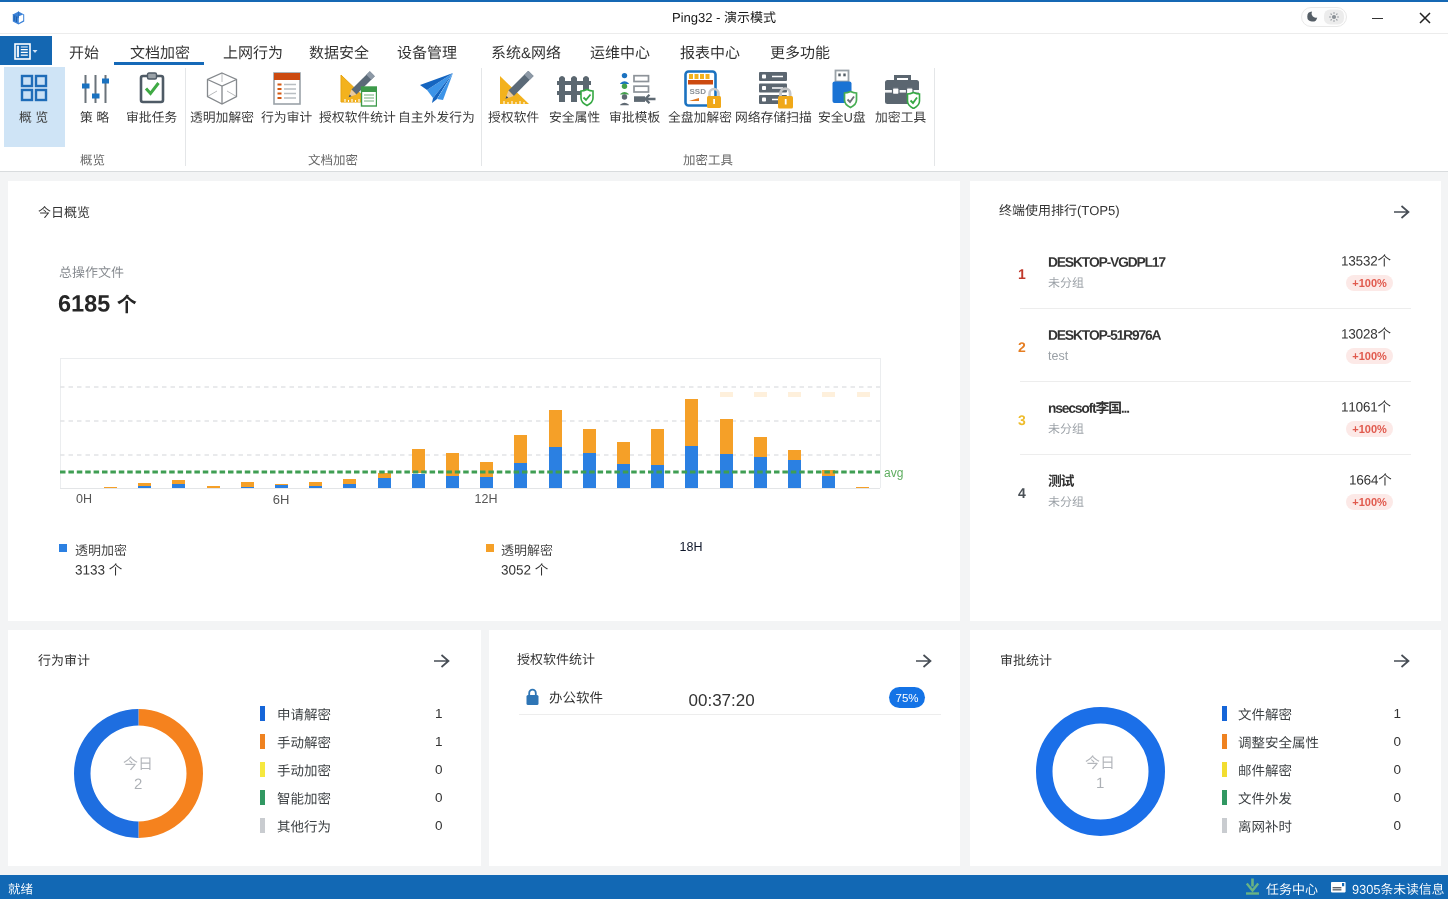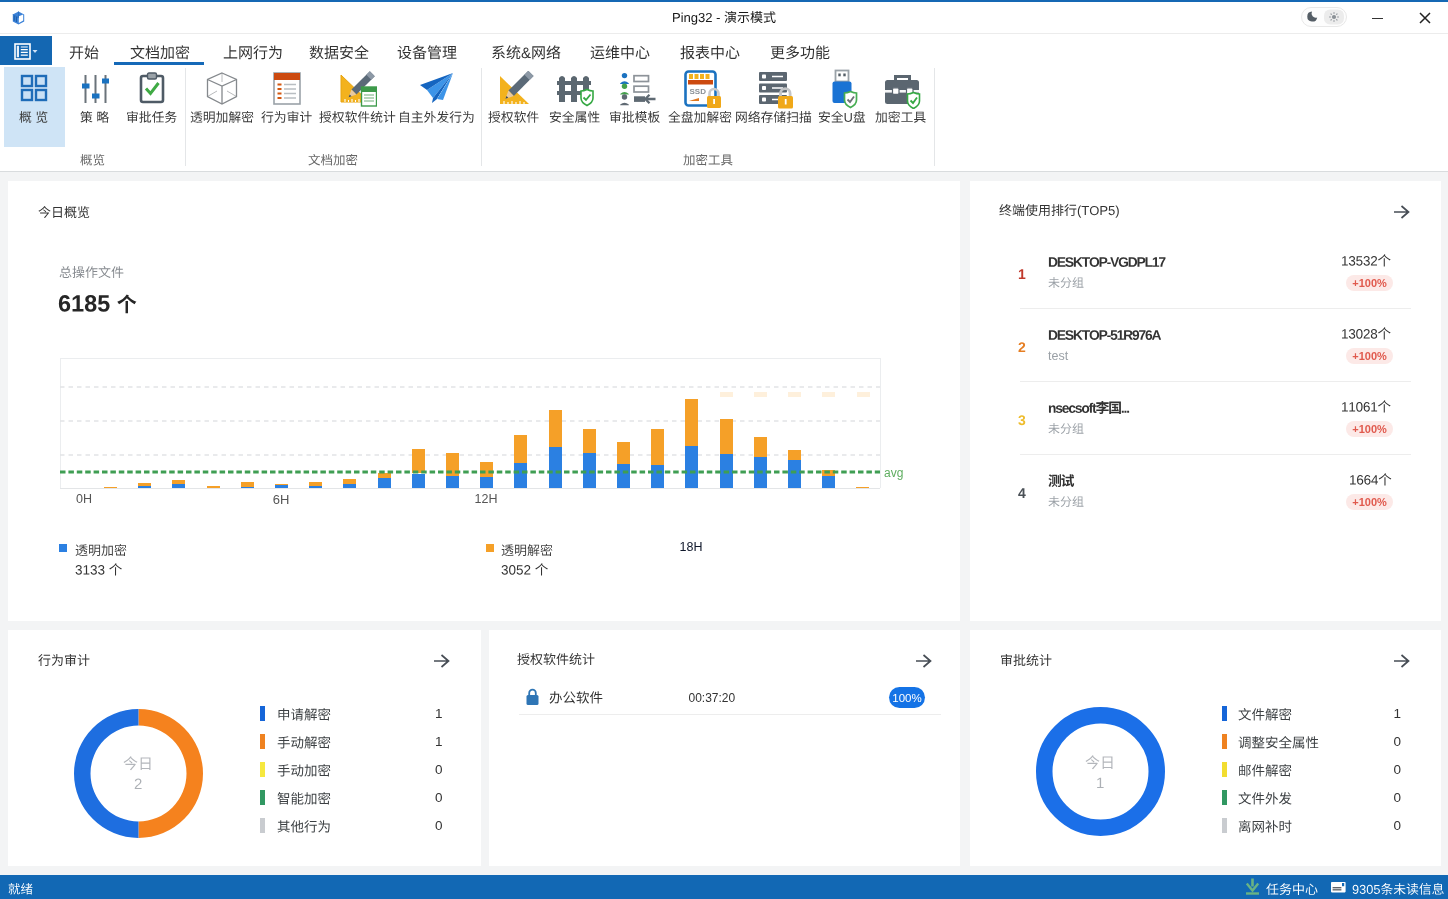--- a/index.html
+++ b/index.html
@@ -489,23 +489,23 @@
 <svg class="abs" style="left:915px;top:653px" width="17" height="16" viewBox="0 0 17 16">
     <path d="M1 8 L15 8 M8.5 2 L15.5 8 L8.5 14" fill="none" stroke="#474d55" stroke-width="1.7"></path>
   </svg>
 <svg class="abs" style="left:526px;top:688px" width="13" height="18" viewBox="0 0 13 18">
 <path d="M3.2 7 V5 a3.3 3.3 0 0 1 6.6 0 V7" fill="none" stroke="#2e75b5" stroke-width="1.8"></path>
 <rect x="0.5" y="7" width="12" height="10" rx="1.5" fill="#2e75b5"></rect>
   </svg>
 <svg style="position:absolute;left:548.5px;top:689.0px;overflow:visible" width="54" height="18" viewBox="0 -13.5 54 18">
     <path fill="#333" d="M2.47 -6.68C2.09 -5.49 1.42 -4 0.61 -3.04L1.54 -2.5C2.32 -3.52 2.98 -5.1 3.39 -6.3ZM10.5 -6.49C11.12 -5.13 11.76 -3.35 11.96 -2.25L12.96 -2.62C12.73 -3.71 12.07 -5.47 11.43 -6.8ZM5.25 -11.33V-8.98V-8.86H1.17V-7.84H5.22C5.1 -5.21 4.36 -2.01 0.57 0.32C0.82 0.5 1.22 0.89 1.39 1.13C5.43 -1.4 6.18 -4.94 6.3 -7.84H9.06C8.87 -2.79 8.65 -0.84 8.22 -0.39C8.07 -0.22 7.92 -0.18 7.64 -0.19C7.3 -0.19 6.47 -0.19 5.56 -0.27C5.75 0.03 5.89 0.49 5.91 0.81C6.74 0.84 7.6 0.88 8.09 0.82C8.59 0.77 8.91 0.65 9.22 0.24C9.76 -0.4 9.96 -2.46 10.18 -8.29C10.18 -8.45 10.19 -8.86 10.19 -8.86H6.33V-8.96V-11.33Z M17.87 -10.95C17.08 -8.92 15.71 -6.98 14.19 -5.78C14.46 -5.62 14.92 -5.25 15.12 -5.05C16.62 -6.39 18.05 -8.44 18.95 -10.65ZM22.48 -11.06 21.49 -10.65C22.52 -8.61 24.25 -6.34 25.66 -5.05C25.87 -5.32 26.24 -5.71 26.51 -5.91C25.11 -7.03 23.38 -9.19 22.48 -11.06ZM15.67 0.19C16.19 0 16.92 -0.05 24.04 -0.53C24.41 0.03 24.72 0.55 24.95 0.99L25.95 0.45C25.27 -0.78 23.88 -2.69 22.69 -4.13L21.75 -3.7C22.29 -3.02 22.87 -2.24 23.41 -1.47L17.09 -1.11C18.44 -2.67 19.76 -4.7 20.88 -6.75L19.78 -7.22C18.7 -4.98 17.05 -2.62 16.51 -2.01C16.01 -1.38 15.65 -0.97 15.28 -0.88C15.43 -0.58 15.62 -0.04 15.67 0.19Z M34.98 -11.35C34.7 -9.25 34.16 -7.26 33.22 -5.99C33.45 -5.87 33.88 -5.59 34.06 -5.43C34.6 -6.21 35.02 -7.21 35.36 -8.34H38.83C38.64 -7.4 38.41 -6.39 38.22 -5.72L39.03 -5.48C39.34 -6.4 39.68 -7.86 39.95 -9.11L39.27 -9.3L39.15 -9.27H35.6C35.75 -9.9 35.87 -10.54 35.96 -11.21ZM35.96 -7.06V-6.44C35.96 -4.55 35.77 -1.74 32.87 0.4C33.13 0.55 33.48 0.88 33.64 1.09C35.29 -0.18 36.13 -1.66 36.54 -3.08C37.11 -1.23 38 0.27 39.35 1.07C39.5 0.81 39.81 0.43 40.04 0.24C38.35 -0.65 37.38 -2.77 36.91 -5.18C36.94 -5.63 36.95 -6.05 36.95 -6.43V-7.06ZM28.27 -4.48C28.38 -4.59 28.81 -4.67 29.32 -4.67H30.75V-2.71L27.53 -2.27L27.76 -1.24L30.75 -1.71V1.03H31.67V-1.88L33.51 -2.17L33.47 -3.12L31.67 -2.85V-4.67H33.37V-5.59H31.67V-7.6H30.75V-5.59H29.27C29.71 -6.52 30.16 -7.63 30.55 -8.78H33.45V-9.75H30.87C31.01 -10.19 31.14 -10.65 31.27 -11.1L30.27 -11.31C30.16 -10.79 30.02 -10.26 29.86 -9.75H27.68V-8.78H29.57C29.21 -7.7 28.85 -6.8 28.67 -6.47C28.42 -5.86 28.2 -5.44 27.95 -5.37C28.05 -5.13 28.21 -4.68 28.27 -4.48Z M44.78 -4.6V-3.62H48.65V1.08H49.67V-3.62H53.37V-4.6H49.67V-7.59H52.77V-8.57H49.67V-11.18H48.65V-8.57H46.84C47.02 -9.18 47.17 -9.83 47.3 -10.46L46.33 -10.66C46.02 -8.9 45.45 -7.16 44.67 -6.03C44.91 -5.91 45.35 -5.67 45.54 -5.52C45.9 -6.09 46.24 -6.8 46.52 -7.59H48.65V-4.6ZM44.12 -11.29C43.39 -9.25 42.2 -7.22 40.93 -5.9C41.11 -5.67 41.4 -5.14 41.51 -4.9C41.94 -5.36 42.35 -5.9 42.75 -6.48V1.05H43.73V-8.06C44.24 -9 44.7 -10 45.08 -11Z"></path>
   </svg>
-<div class="abs" style="left:688.5px;top:690.5px;font-size:12px;color:#333;font-weight:400;white-space:nowrap;line-height:1.2;">00:37:20</div>
+<div class="abs" style="left:688.5px;top:690.5px;font-size:17px;color:#333;font-weight:400;white-space:nowrap;line-height:1.2;">00:37:20</div>
 <div class="abs" style="left:889px;top:686.5px;width:36px;height:21.5px;border-radius:11px;background:#1473e6"></div>
-<div class="abs" style="left:907px;transform:translateX(-50%);top:691.5px;font-size:11.5px;color:#fff;font-weight:400;white-space:nowrap;line-height:1.2;">100%</div>
+<div class="abs" style="left:907px;transform:translateX(-50%);top:691.5px;font-size:11.5px;color:#fff;font-weight:400;white-space:nowrap;line-height:1.2;">75%</div>
 <div class="abs" style="left:519px;top:713.5px;width:422px;height:1px;background:#ededed"></div>
 <svg style="position:absolute;left:1000.0px;top:652.0px;overflow:visible" width="52" height="17" viewBox="0 -13.0 52 17">
     <path fill="#333" d="M5.58 -10.74C5.79 -10.37 6.01 -9.91 6.16 -9.53H1.08V-7.4H2.05V-8.59H10.91V-7.4H11.92V-9.53H7.07L7.28 -9.59C7.15 -9.97 6.84 -10.57 6.58 -11.01ZM2.82 -3.77H5.98V-2.3H2.82ZM2.82 -4.62V-6.04H5.98V-4.62ZM10.14 -3.77V-2.3H6.99V-3.77ZM10.14 -4.62H6.99V-6.04H10.14ZM5.98 -8.16V-6.9H1.89V-0.7H2.82V-1.43H5.98V1.01H6.99V-1.43H10.14V-0.77H11.12V-6.9H6.99V-8.16Z M15.39 -10.92V-8.29H13.6V-7.38H15.39V-4.55C14.66 -4.35 13.99 -4.17 13.44 -4.04L13.73 -3.09L15.39 -3.59V-0.19C15.39 -0.01 15.31 0.04 15.13 0.05C14.98 0.05 14.4 0.07 13.79 0.04C13.92 0.29 14.05 0.69 14.09 0.94C14.99 0.94 15.52 0.92 15.87 0.77C16.21 0.61 16.34 0.35 16.34 -0.19V-3.86L17.95 -4.35L17.84 -5.24L16.34 -4.81V-7.38H17.81V-8.29H16.34V-10.92ZM18.38 0.83C18.6 0.62 18.95 0.42 21.25 -0.64C21.19 -0.84 21.12 -1.23 21.1 -1.51L19.34 -0.78V-5.8H21.23V-6.71H19.34V-10.74H18.38V-1C18.38 -0.45 18.12 -0.17 17.91 -0.04C18.08 0.17 18.3 0.58 18.38 0.83ZM24.53 -7.92C24.05 -7.4 23.34 -6.76 22.66 -6.24V-10.72H21.67V-0.83C21.67 0.39 21.96 0.73 22.91 0.73C23.09 0.73 24.1 0.73 24.3 0.73C25.19 0.73 25.41 0.09 25.49 -1.61C25.22 -1.68 24.83 -1.87 24.6 -2.07C24.56 -0.6 24.5 -0.21 24.22 -0.21C24.02 -0.21 23.2 -0.21 23.05 -0.21C22.72 -0.21 22.66 -0.31 22.66 -0.83V-5.2C23.49 -5.77 24.49 -6.55 25.26 -7.27Z M35.07 -4.58V-0.47C35.07 0.49 35.3 0.78 36.2 0.78C36.39 0.78 37.17 0.78 37.35 0.78C38.16 0.78 38.39 0.29 38.45 -1.48C38.21 -1.55 37.82 -1.7 37.62 -1.89C37.58 -0.31 37.53 -0.08 37.24 -0.08C37.09 -0.08 36.48 -0.08 36.36 -0.08C36.08 -0.08 36.04 -0.12 36.04 -0.47V-4.58ZM32.63 -4.55C32.55 -1.98 32.25 -0.58 30.12 0.21C30.34 0.39 30.62 0.75 30.73 1C33.09 0.04 33.49 -1.64 33.59 -4.55ZM26.55 -0.69 26.77 0.27C27.94 -0.1 29.47 -0.58 30.93 -1.07L30.77 -1.91C29.2 -1.44 27.6 -0.96 26.55 -0.69ZM33.73 -10.71C33.98 -10.18 34.31 -9.48 34.44 -9.04H31.29V-8.15H33.63C33.05 -7.34 32.15 -6.15 31.85 -5.86C31.6 -5.63 31.28 -5.54 31.03 -5.47C31.13 -5.26 31.32 -4.77 31.36 -4.52C31.72 -4.68 32.27 -4.75 36.98 -5.19C37.19 -4.84 37.39 -4.5 37.52 -4.24L38.34 -4.69C37.95 -5.45 37.1 -6.67 36.4 -7.58L35.63 -7.19C35.92 -6.81 36.22 -6.38 36.49 -5.95L32.92 -5.65C33.5 -6.37 34.24 -7.38 34.79 -8.15H38.32V-9.04H34.58L35.41 -9.29C35.26 -9.71 34.93 -10.43 34.63 -10.95ZM26.78 -5.5C26.98 -5.59 27.27 -5.65 28.83 -5.88C28.27 -5.06 27.77 -4.42 27.53 -4.17C27.12 -3.69 26.82 -3.37 26.53 -3.31C26.65 -3.05 26.81 -2.57 26.86 -2.37C27.13 -2.53 27.57 -2.68 30.8 -3.38C30.77 -3.59 30.76 -3.96 30.78 -4.24L28.33 -3.76C29.32 -4.9 30.29 -6.29 31.11 -7.7L30.24 -8.22C29.99 -7.73 29.72 -7.24 29.42 -6.79L27.82 -6.62C28.63 -7.73 29.43 -9.15 30.03 -10.52L29.04 -10.97C28.47 -9.4 27.51 -7.72 27.2 -7.29C26.91 -6.85 26.66 -6.55 26.43 -6.5C26.56 -6.23 26.71 -5.71 26.78 -5.5Z M40.78 -10.07C41.51 -9.46 42.42 -8.58 42.84 -8.02L43.5 -8.75C43.06 -9.28 42.13 -10.11 41.42 -10.7ZM39.6 -6.84V-5.88H41.66V-1.21C41.66 -0.65 41.26 -0.26 41.02 -0.1C41.2 0.09 41.46 0.53 41.55 0.79C41.76 0.52 42.12 0.23 44.58 -1.51C44.47 -1.69 44.32 -2.11 44.25 -2.37L42.65 -1.27V-6.84ZM47.14 -10.88V-6.6H43.84V-5.6H47.14V1.04H48.16V-5.6H51.47V-6.6H48.16V-10.88Z"></path>
   </svg>
 <svg class="abs" style="left:1393px;top:653px" width="17" height="16" viewBox="0 0 17 16">
     <path d="M1 8 L15 8 M8.5 2 L15.5 8 L8.5 14" fill="none" stroke="#474d55" stroke-width="1.7"></path>
   </svg>
 <svg class="abs" style="left:1035.5px;top:707.0px" width="129.0" height="129.0" viewBox="-64.5 -64.5 129.0 129.0">
     <circle cx="0" cy="0" r="56.25" fill="none" stroke="#1b6fe8" stroke-width="16.5"></circle>
   </svg>

